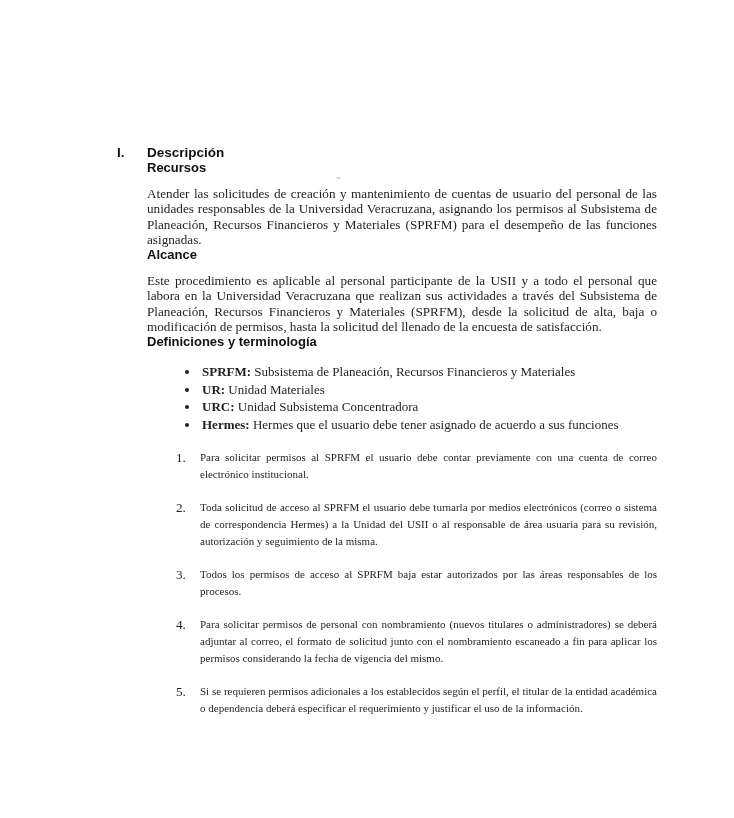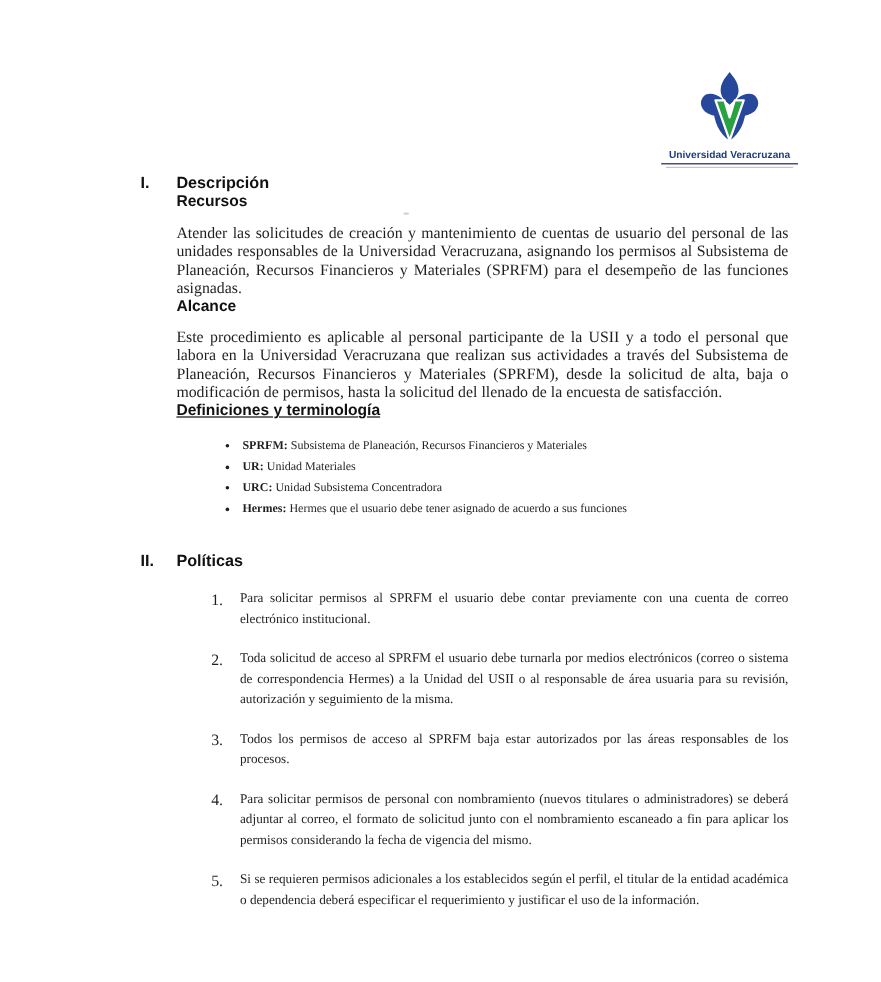--- a/index.html
+++ b/index.html
@@ -47,57 +47,45 @@
     margin:11px 0 0 30px;
     font-size:13.2px; line-height:15.3px;
     text-align:justify;
   }
   
   ul.defs{
     margin:14px 0 0 0; padding-left:83px;
     list-style:disc outside;
   }
   ul.defs li{
-    font-size:10px; line-height:17.5px;
+    font-size:13px; line-height:17.5px;
     padding-left:2px;
   }
   ul.defs .term{ font-weight:bold; }
   
   .pol-item{ display:flex; margin:16px 0 0 59px; }
   .pol-num{ flex:0 0 24px; font-size:13.2px; line-height:17px; }
   .pol-text{ flex:1; font-size:11px; line-height:17px; text-align:justify; }
   
   .mt-obj-title{ margin-top:14px; }
   .mt-obj-para{ margin-top:12px;font-family:Liberation Serif, serif; }
   .mt-alc-title{ margin-top:35px; }
-  .mt-def-title{ margin-top:17px;text-decoration:underline; }
+  .mt-def-title{ margin-top:17px; }
   .mt-sec2{ margin-top:27px; }
   
   .speck{ position:absolute; top:177px; left:336px; width:5px; height:2px;
           background:rgba(120,120,120,0.35); border-radius:50%; }
 </style>
 </head>
 <body>
 
 <div class="page">
 
   <div class="speck"></div>
 
-  <div class="logo-block">
-    <svg width="62" height="62" viewBox="0 0 100 100" aria-hidden="true">
-      <g fill="#27479b">
-        <path d="M50 0 C43 9 38 15 38 25 C38 33 43 38 50 44 C57 38 62 33 62 25 C62 15 57 9 50 0 Z"></path>
-        <path d="M19 30 C11 34 9 44 15 51 C21 58 31 60 40 58 C37 50 37 42 40 36 C33 30 25 28 19 30 Z"></path>
-        <path d="M81 30 C89 34 91 44 85 51 C79 58 69 60 60 58 C63 50 63 42 60 36 C67 30 75 28 81 30 Z"></path>
-        <path d="M28 45 C28 67 37 84 50 92 C63 84 72 67 72 45 C66 53 58 56 50 56 C42 56 34 53 28 45 Z"></path>
-      </g>
-      <path d="M31 38 L50 92 L69 38 L57 38 L50 61 L43 38 Z" fill="#2aa244" stroke="#ffffff" stroke-width="3" stroke-linejoin="round"></path>
-    </svg>
-    <div class="logo-caption">Universidad Veracruzana</div>
-  </div>
 
   <div class="content">
 
     <div class="sec-head">
       <span class="numeral">I.</span>
       <span class="sec-title">Descripción</span>
     </div>
 
     <h3 class="subhead mt-obj-title">Recursos</h3>
     <p class="body mt-obj-para">Atender las solicitudes de creación y mantenimiento de cuentas de usuario del personal de las unidades responsables de la Universidad Veracruzana, asignando los permisos al Subsistema de Planeación, Recursos Financieros y Materiales (SPRFM) para el desempeño de las funciones asignadas.</p>
@@ -114,24 +102,20 @@
         <span class="term">UR:</span><span> Unidad Materiales</span>
       </li>
       <li>
         <span class="term">URC:</span><span> Unidad Subsistema Concentradora</span>
       </li>
       <li>
         <span class="term">Hermes:</span><span> Hermes que el usuario debe tener asignado de acuerdo a sus funciones</span>
       </li>
     </ul>
 
-    <div class="sec-head mt-sec2">
-      <span class="numeral">II.</span>
-      <span class="sec-title">Políticas</span>
-    </div>
 
     <div class="pol-item">
       <span class="pol-num">1.</span>
       <span class="pol-text">Para solicitar permisos al SPRFM el usuario debe contar previamente con una cuenta de correo electrónico institucional.</span>
     </div>
     <div class="pol-item">
       <span class="pol-num">2.</span>
       <span class="pol-text">Toda solicitud de acceso al SPRFM el usuario debe turnarla por medios electrónicos (correo o sistema de correspondencia Hermes) a la Unidad del USII o al responsable de área usuaria para su revisión, autorización y seguimiento de la misma.</span>
     </div>
     <div class="pol-item">

